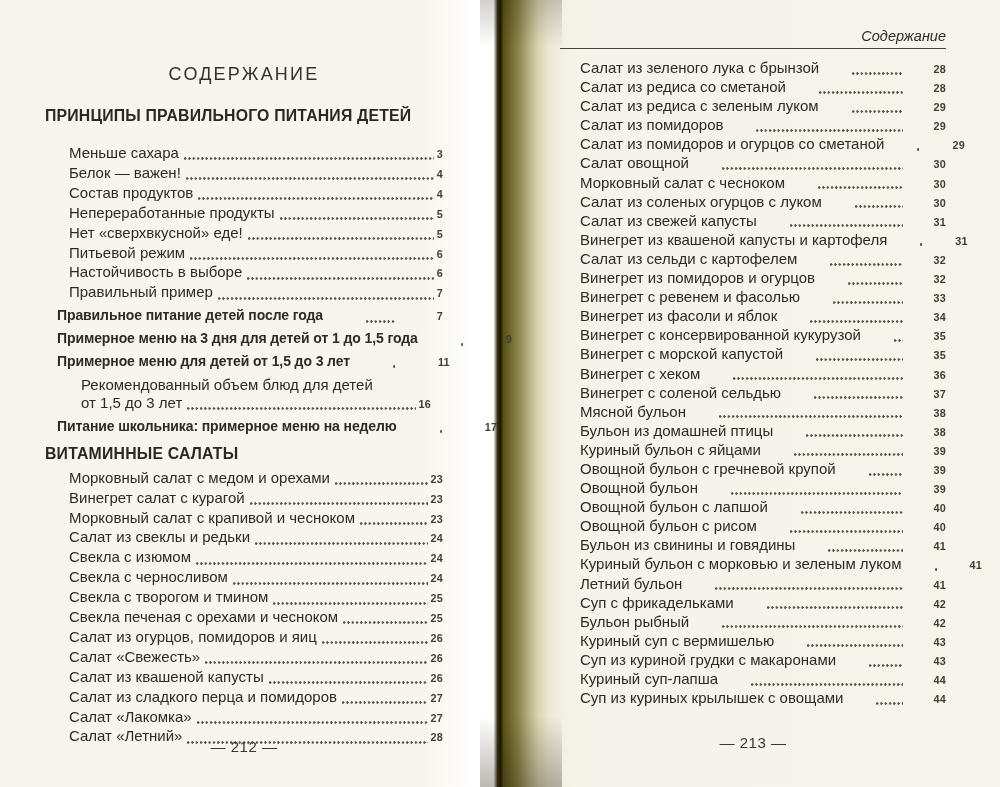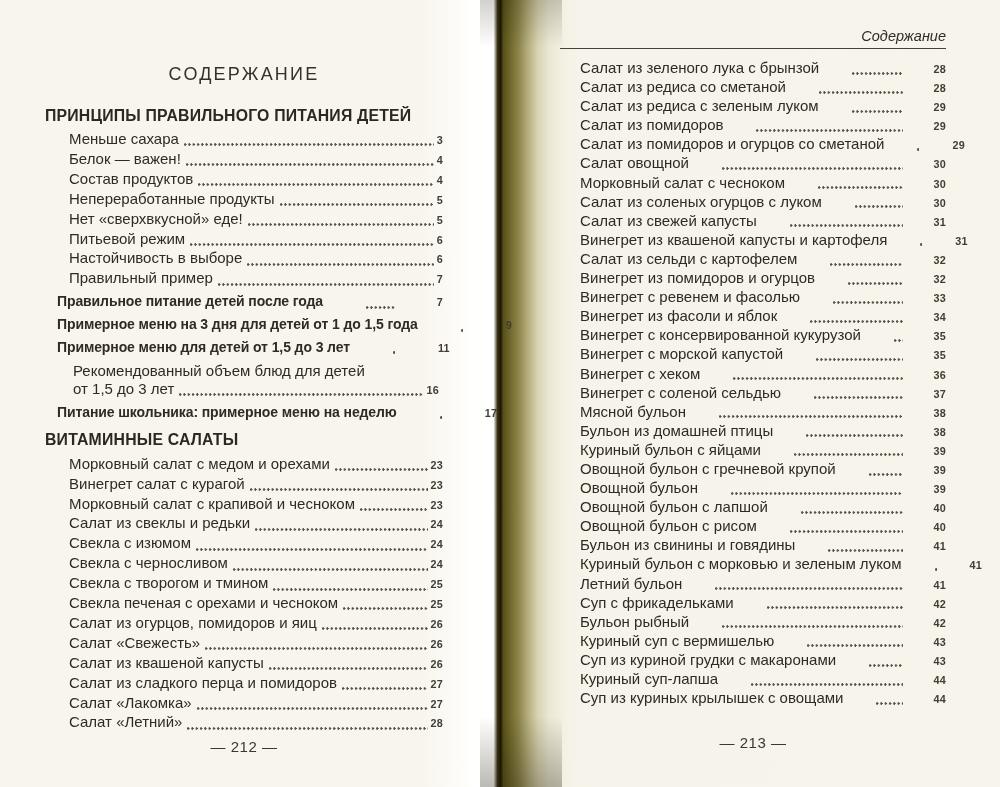--- a/index.html
+++ b/index.html
@@ -31,30 +31,30 @@
   .toc-title {
     margin:64px 0 0; text-align:center;
     font-size:18px; font-weight:normal; letter-spacing:2.2px;
     color:#34312a;
   }
 
   .toc-heading {
     font-size:15.8px; font-weight:bold; color:#2b2821;
     margin:8px 0 6px; line-height:18px; letter-spacing:0.2px;
   }
-  #left-toc .toc-heading:first-child { margin-top:22px; margin-bottom:5px; }
+  #left-toc .toc-heading:first-child { margin-top:22px; margin-bottom:19px; }
 
   .toc-row { display:flex; align-items:baseline; font-size:15px; line-height:17.9px; }
   #right-toc .toc-row { line-height:18.1px; padding-left:20px;gap:28px; }
   #left-toc .row-sub  { padding-left:24px; }
   #left-toc .row-bold {
     padding-left:12px; font-weight:bold; font-size:14px;
     margin:4px 0; letter-spacing:-0.1px;gap:38px;
   }
-  .toc-wrap { margin:3px 4px; }
+  .toc-wrap { margin:3px 12px; }
 
   .lbl { white-space:nowrap; flex:0 0 auto; }
   .leader {
     flex:1 1 8px; min-width:4px; align-self:flex-end;
     height:3px; margin:0 3px 3.5px 5px;
     background-image:radial-gradient(circle at 1.1px 1.5px,
       var(--leader-dot, #57544a) 1.05px, rgba(0,0,0,0) 1.35px);
     background-size:4.3px 3px; background-repeat:repeat-x;
   }
   .pg {

